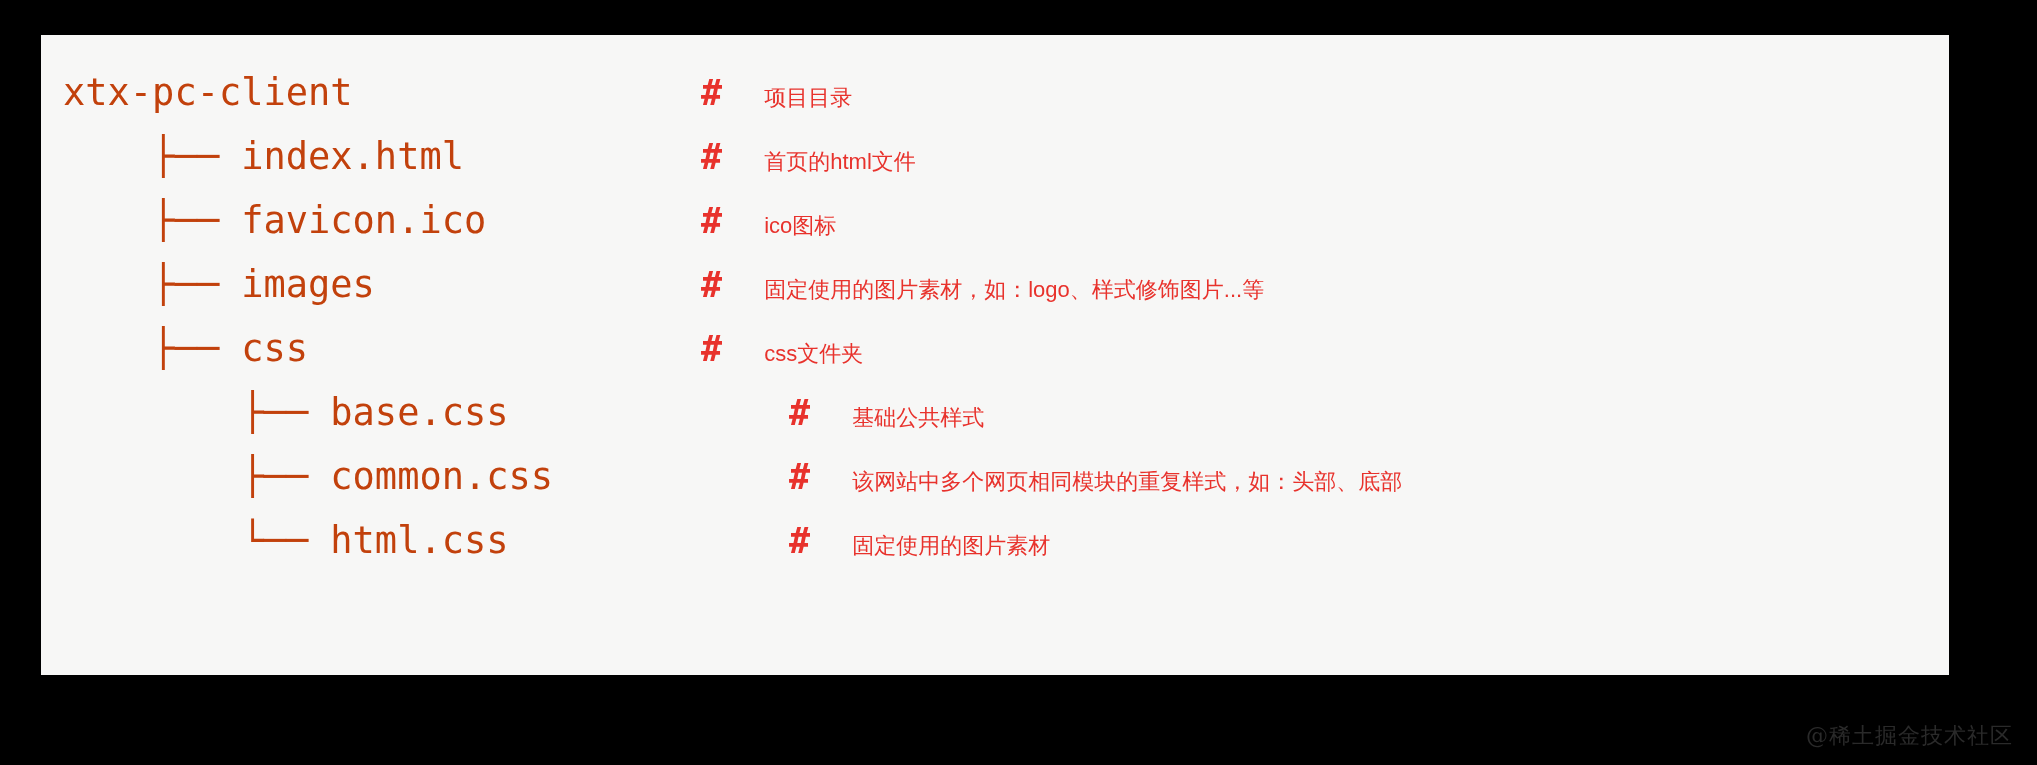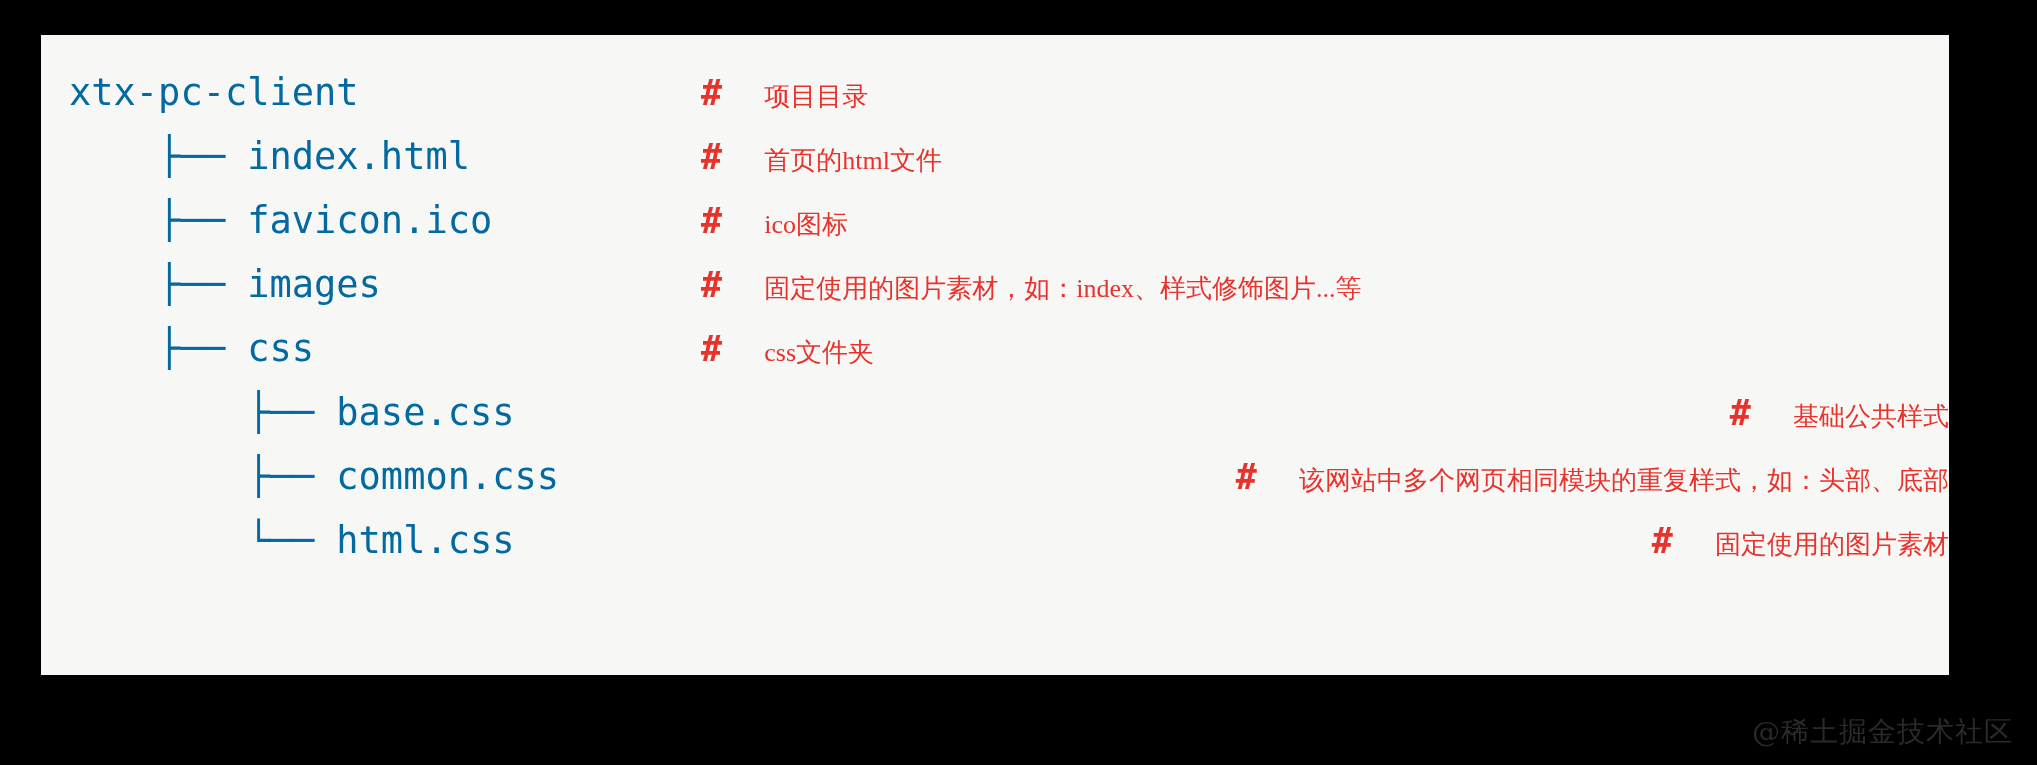--- a/index.html
+++ b/index.html
@@ -38,59 +38,58 @@
     display: flex;
     align-items: baseline;
     height: 64px;
     line-height: 64px;
     white-space: pre;
   }
 
   .tree-col {
     flex: 0 0 auto;
     width: 660px;
-    padding-left: 28px;
+    padding-left: 22px;
     box-sizing: border-box;
     font-family: "DejaVu Sans Mono", monospace;
     font-size: 37px;
-    color: #0369a1;
+    color: #c2410c;
     white-space: pre;
     letter-spacing: 0px;
   }
 
   .comment-col {
     flex: 1 1 auto;
     font-size: 35px;
     color: #e8322c;
     white-space: pre;
     font-family: "DejaVu Sans Mono", monospace;
   }
   .comment-col .cn {
-    font-family: Liberation Serif, serif;
-    font-size: 26px;
+    font-family: Liberation Sans, sans-serif;
+    font-size: 22px;
     margin-top: 48px;
   }
   .comment-col .hash {
     font-family: "DejaVu Sans Mono", monospace;
     font-weight: bold;
   }
 
   
   .comment-indent-1 {
     padding-left: 88px;
-    text-align: right;
   }
 
   
   #watermark {
     position: absolute;
     right: 24px;
     bottom: 14px;
     font-family: "DejaVu Serif", serif;
-    font-size: 28px;
+    font-size: 22px;
     color: #2a2a2a;
     letter-spacing: 1px;
     white-space: pre;
   }
 </style>
 </head>
 <body>
 
 <div id="page">
 
@@ -106,21 +105,21 @@
       <span class="comment-col"><span class="hash">#  </span><span class="cn">首页的html文件</span></span>
     </div>
 
     <div class="code-line">
       <span class="tree-col">    ├── favicon.ico</span>
       <span class="comment-col"><span class="hash">#  </span><span class="cn">ico图标</span></span>
     </div>
 
     <div class="code-line">
       <span class="tree-col">    ├── images</span>
-      <span class="comment-col"><span class="hash">#  </span><span class="cn">固定使用的图片素材，如：index、样式修饰图片...等</span></span>
+      <span class="comment-col"><span class="hash">#  </span><span class="cn">固定使用的图片素材，如：logo、样式修饰图片...等</span></span>
     </div>
 
 
     <div class="code-line">
       <span class="tree-col">    ├── css</span>
       <span class="comment-col"><span class="hash">#  </span><span class="cn">css文件夹</span></span>
     </div>
 
     <div class="code-line">
       <span class="tree-col">        ├── base.css</span>

